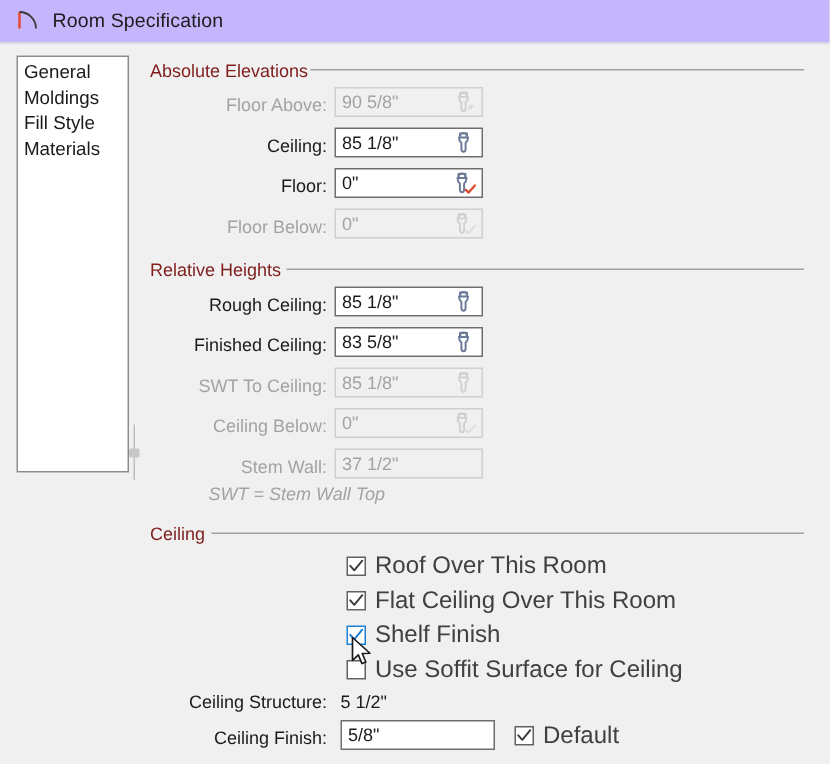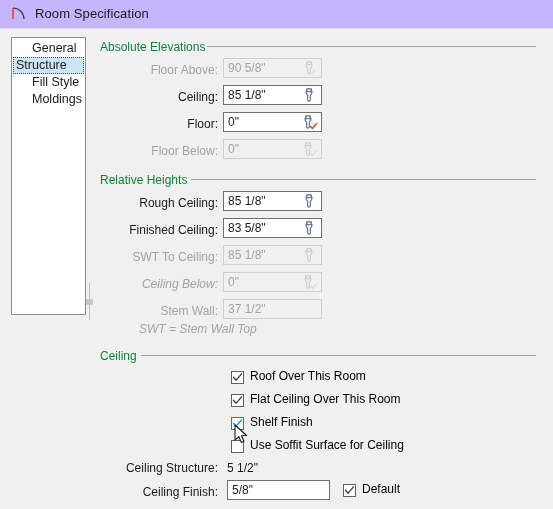--- a/index.html
+++ b/index.html
@@ -37,21 +37,21 @@
     position: absolute; left: 11px; top: 37px;
     width: 75px; height: 278px;
     background: #ffffff;
     border: 1px solid #8c8c8c;
     box-sizing: border-box;
     padding-top: 2px;
   }
   .side-item {
     height: 17px;
     line-height: 17px;
-    padding-left: 20px;
+    padding-left: 4px;
     font-size: 12.5px;
     color: #1a1a1a;
     box-sizing: border-box;
     white-space: nowrap;
   }
   .side-item.selected {
     background: #cde6f7;
     outline: 1px dotted #4a4a4a;
     outline-offset: -1px;
     margin: 0 1px;
@@ -70,21 +70,21 @@
   .splitter .grip {
     position: absolute; left: -2px; top: 16px;
     width: 7px; height: 6px;
     background: #c8c8c8;
     border-radius: 1px;
   }
   
   .group-label {
     position: absolute;
     font-size: 12px;
-    color: #15803d;
+    color: #7f1d1d;
     background: #f0f0f0;
     padding-right: 5px;
     white-space: nowrap;
   }
   .group-rule {
     position: absolute;
     height: 1px;
     background: #a0a0a0;
   }
   
@@ -126,23 +126,23 @@
     position: absolute; left: 0; top: 0;
     width: 13px; height: 13px;
     box-sizing: border-box;
     background: #ffffff;
     border: 1px solid #606060;
   }
   .cbox.hot { border-color: #1a7fd4; }
   .cbox svg { position: absolute; left: 0; top: 0; }
   .cblabel {
     position: absolute; left: 19px; top: -2px;
-    font-size: 12px;
-    white-space: nowrap;
-    color: #000000;
+    font-size: 16px;
+    white-space: nowrap;
+    color: #404040;
   }
   .static-val {
     position: absolute;
     font-size: 12px;
     color: #1a1a1a;
     white-space: nowrap;
   }
   .note {
     position: absolute;
     font-size: 12px;
@@ -162,23 +162,23 @@
 <div class="titlebar">
   <svg class="title-icon" viewBox="0 0 19 19">
     <line x1="3" y1="3" x2="3" y2="14" stroke="#e8452c" stroke-width="1.6"></line>
     <path d="M3 3 A 11 11 0 0 1 14 14" fill="none" stroke="#3a3a3a" stroke-width="1.2"></path>
   </svg>
   <div class="title-text">Room Specification</div>
 </div>
 
 <div class="sidebar">
   <div class="side-item">General</div>
-  <div class="side-item selected">Structure</div>
+  <div class="side-item">Moldings</div>
   <div class="side-item">Fill Style</div>
-  <div class="side-item">Moldings</div>
+  <div class="side-item">Materials</div>
 </div>
 
 <div class="splitter">
   <div class="bar"></div>
   <div class="grip"></div>
 </div>
 
 <div class="group-label" style="left:100px; top:40px;">Absolute Elevations</div>
 <div class="group-rule" style="left:207px; top:46px; width:329px;"></div>
 
@@ -244,21 +244,21 @@
 
 <div class="field-label dim" style="left:108px; top:250px; width:110px;">SWT To Ceiling:</div>
 <div class="field-box dim" style="left:223px; top:245px; width:99px;">
   <span class="field-val">85 1/8"</span>
   <svg class="wrench" viewBox="0 0 17 16">
     <path d="M5 1.5 L5 4.2 L6.6 4.2 L6.6 2.6 L9.4 2.6 L9.4 4.2 L11 4.2 L11 1.5 Q8 0.4 5 1.5 Z" fill="#cfcfcf"></path>
     <path d="M5 4.6 Q5 7 6.6 8.3 L6.6 12.4 Q6.6 14.2 8 14.2 Q9.4 14.2 9.4 12.4 L9.4 8.3 Q11 7 11 4.6 Z" fill="none" stroke="#cfcfcf" stroke-width="1.2"></path>
   </svg>
 </div>
 
-<div class="field-label dim" style="left:108px; top:277px; width:110px;font-style:italic;">Ceiling Below:</div>
+<div class="field-label dim" style="left:108px; top:277px; width:110px;">Ceiling Below:</div>
 <div class="field-box dim" style="left:223px; top:272px; width:99px;">
   <span class="field-val">0"</span>
   <svg class="wrench" viewBox="0 0 17 16">
     <path d="M4 1.5 L4 4.2 L5.6 4.2 L5.6 2.6 L8.4 2.6 L8.4 4.2 L10 4.2 L10 1.5 Q7 0.4 4 1.5 Z" fill="#cfcfcf"></path>
     <path d="M4 4.6 Q4 7 5.6 8.3 L5.6 12.4 Q5.6 14.2 7 14.2 Q8.4 14.2 8.4 12.4 L8.4 8.3 Q10 7 10 4.6 Z" fill="none" stroke="#cfcfcf" stroke-width="1.2"></path>
     <path d="M9.6 12.6 L11.4 14.4 L15.6 9.6" fill="none" stroke="#dedede" stroke-width="1.4" stroke-linecap="round" stroke-linejoin="round"></path>
   </svg>
 </div>
 
 <div class="field-label dim" style="left:108px; top:304px; width:110px;">Stem Wall:</div>

